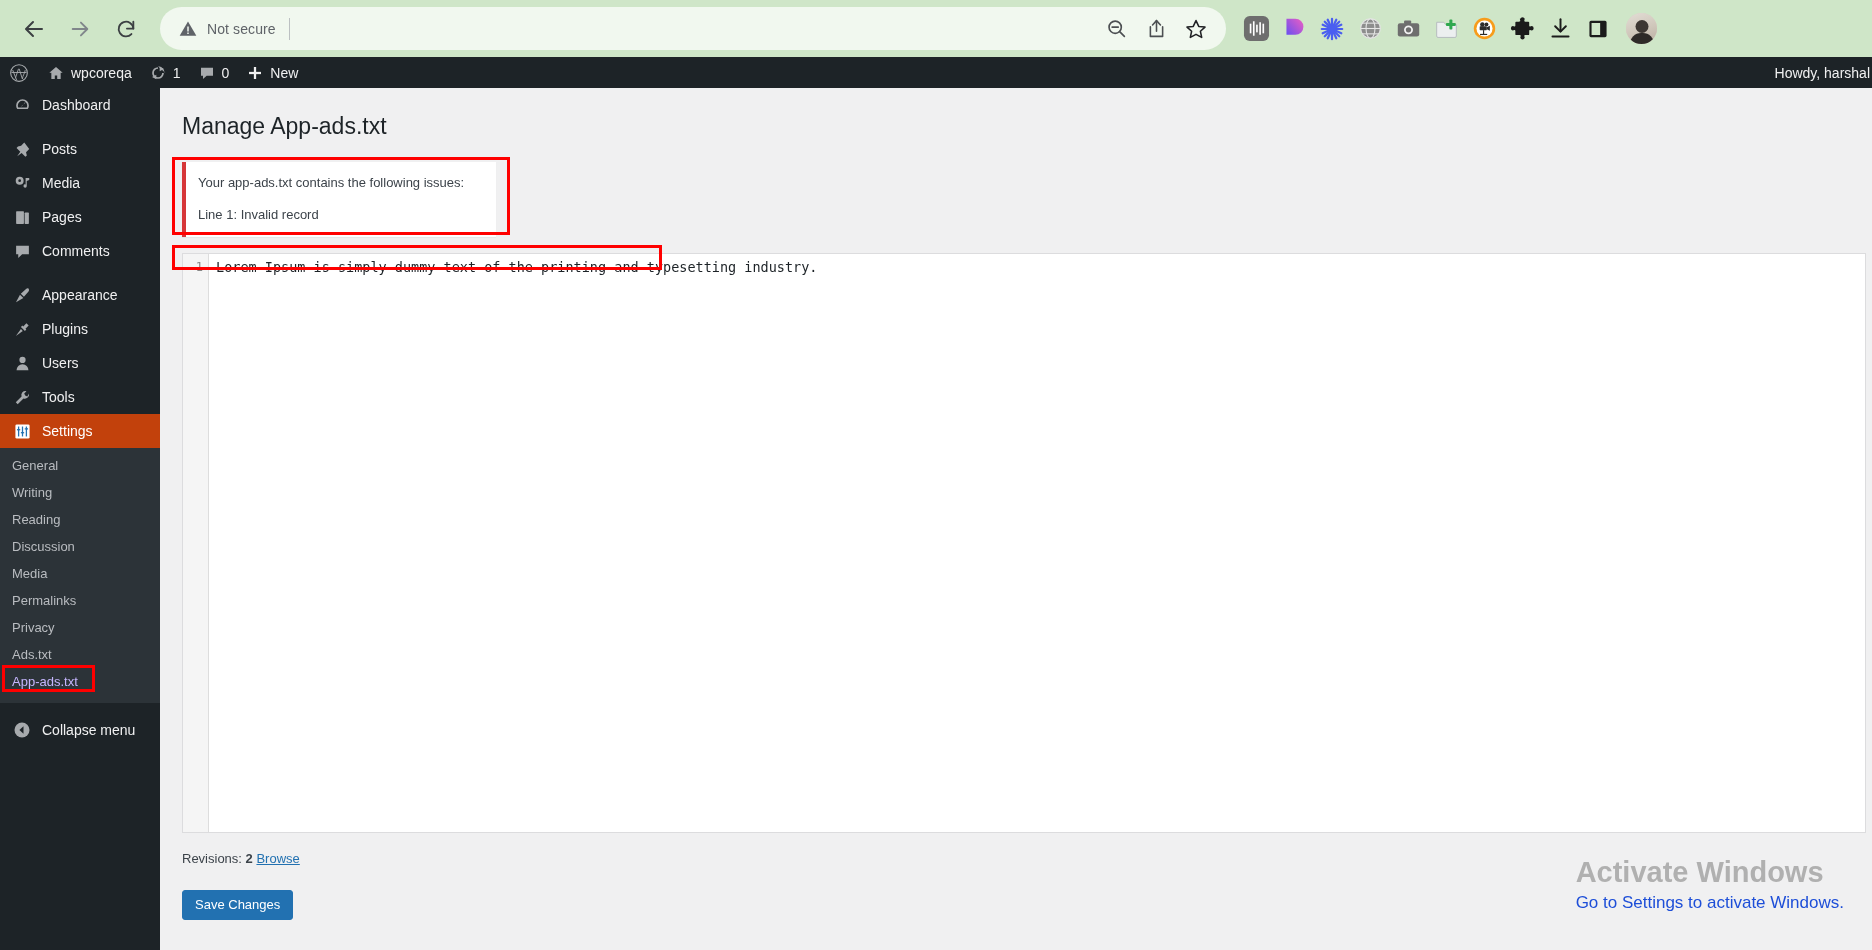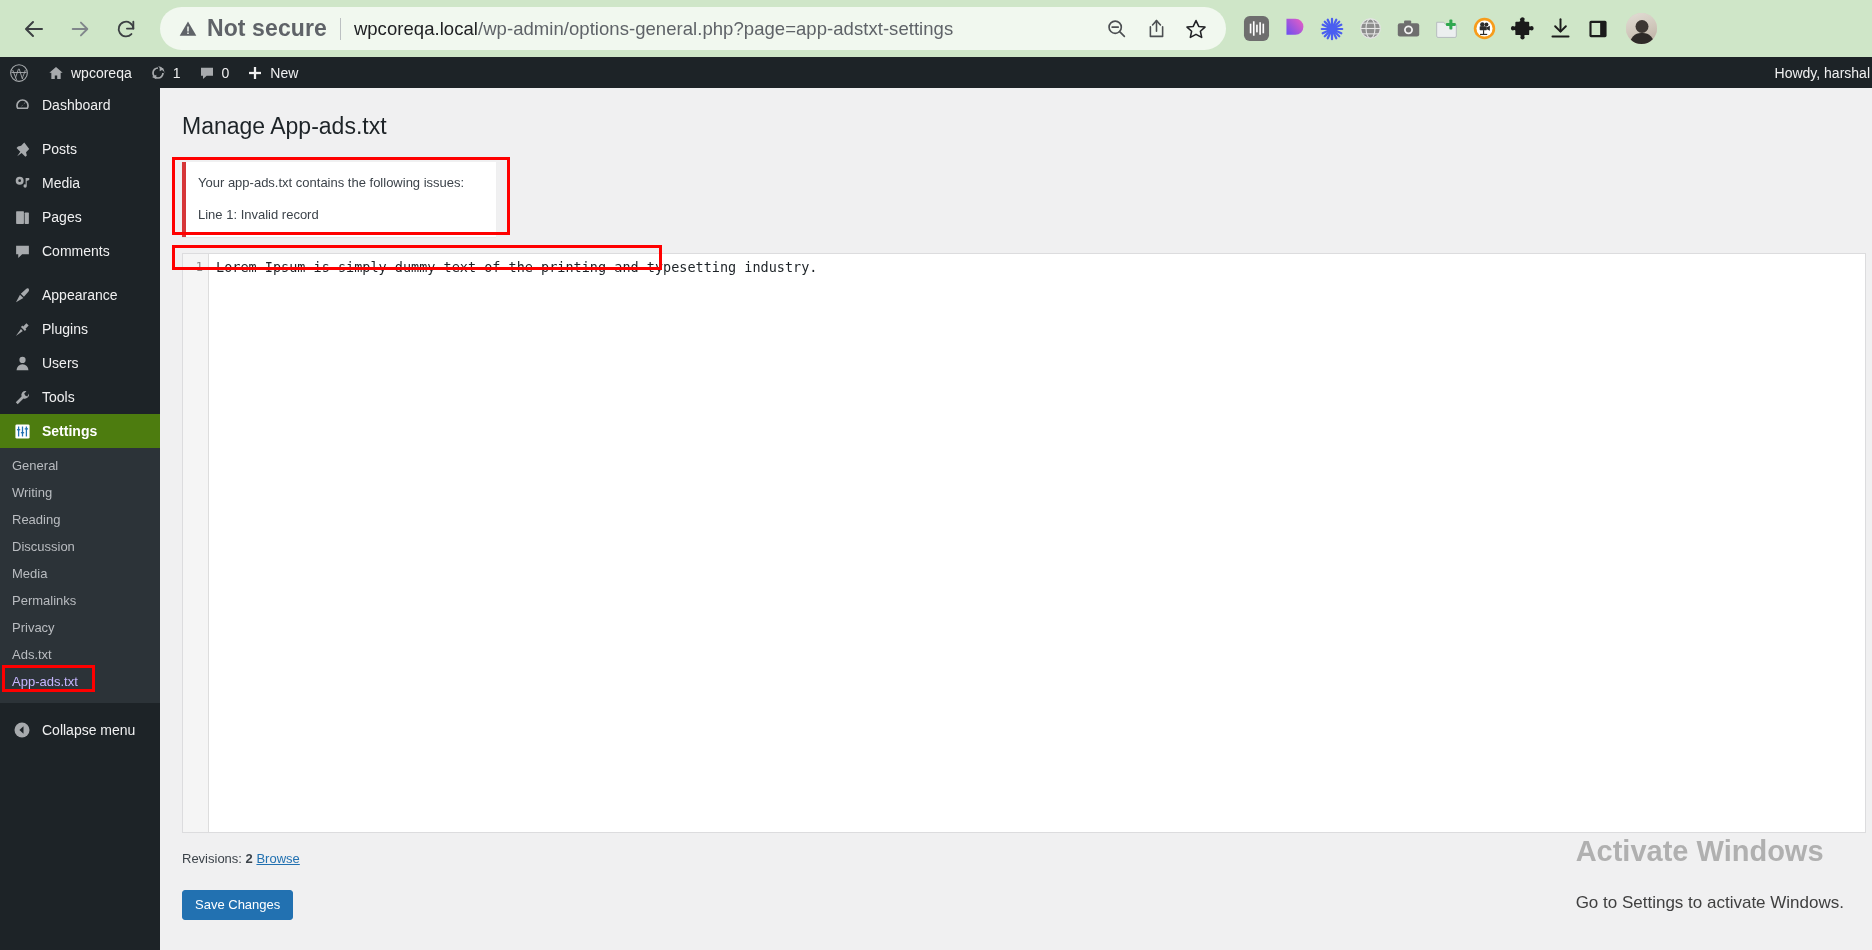--- a/index.html
+++ b/index.html
@@ -29,23 +29,22 @@
     margin-left: 14px;
     height: 43px; width: 1066px;
     background: #f1f8ef;
     border-radius: 22px;
     display: flex; align-items: center;
     padding: 0 8px 0 18px;
     position: relative;
   }
   .warn-ico { width: 20px; height: 20px; margin-right: 9px; flex: 0 0 auto; }
   .notsecure {
-    font-size: 23px; color: #5f6368; white-space: nowrap;
+    font-size: 14px; color: #5f6368; white-space: nowrap;
     letter-spacing: .1px;
-    font-weight: bold;
   }
   .omni-sep {
     width: 1px; height: 22px; background: #bcc0c2;
     margin: 0 13px;
   }
   .url { font-size: 18.5px; color: #202124; white-space: nowrap; letter-spacing: .05px; }
   .url .dim { color: #5f6368; }
   .omni-actions {
     margin-left: auto; display: flex; align-items: center; gap: 4px;
     padding-right: 4px;
@@ -102,21 +101,21 @@
     color: #f0f0f1; font-size: 14px; cursor: pointer;
     position: relative;
   }
   .menu-item .mi-ico {
     width: 20px; height: 20px; margin-right: 10px;
     display: flex; align-items: center; justify-content: center;
     color: #a7aaad; flex: 0 0 auto;
   }
   .menu-item .mi-label { white-space: nowrap; }
   .menu-item.active {
-    background: #4d7c0f; color: #fff; font-weight: 700;
+    background: #c2410c; color: #fff; font-weight: 400;
   }
   .menu-item.active .mi-ico { color: #fff; }
   .menu-item.active::after {
     content: ""; position: absolute; right: -8px; top: 50%;
     transform: translateY(-50%);
     border-style: solid; border-width: 8px 0 8px 8px;
     border-color: transparent transparent transparent #f0f0f1;
   }
   .menu-sep { height: 10px; }
   .submenu { background: #2c3338; padding: 4px 0 8px 0; }
@@ -213,21 +212,21 @@
     padding: 0 12px; height: 30px; border-radius: 3px;
     cursor: pointer; line-height: 28px;
   }
 
   
   .watermark {
     position: absolute; right: 28px; bottom: 35px;
     text-align: left; color: #b5b5b5; user-select: none;
   }
   .wm-title { font-size: 29px; line-height: 1.15; font-weight: 700; color: #b0b0b0; }
-  .wm-sub { font-size: 17px; line-height: 1.5; color: #404040; margin-top: 21px; }
+  .wm-sub { font-size: 17px; line-height: 1.5; color: #1d4ed8; }
 </style>
 </head>
 <body>
 
 <div class="browser-chrome">
   <div class="nav-btns">
     <div class="nav-btn">
       <svg width="24" height="24" viewBox="0 0 24 24" fill="none" stroke="currentColor" stroke-width="2" stroke-linecap="round" stroke-linejoin="round">
         <line x1="20" y1="12" x2="5" y2="12"></line>
           <polyline points="11,19 4,12 11,5"></polyline>
@@ -248,21 +247,20 @@
   </div>
 
   <div class="omnibox">
     <svg class="warn-ico" viewBox="0 0 24 24">
       <path d="M12 3 L22 20 L2 20 Z" fill="#5f6368"></path>
       <rect x="11.1" y="9" width="1.8" height="6" fill="#f1f8ef"></rect>
       <rect x="11.1" y="16.2" width="1.8" height="1.8" fill="#f1f8ef"></rect>
     </svg>
     <span class="notsecure">Not secure</span>
     <span class="omni-sep"></span>
-    <span class="url"><span>wpcoreqa.local</span><span class="dim">/wp-admin/options-general.php?page=app-adstxt-settings</span></span>
     <div class="omni-actions">
       <div class="omni-ico">
         <svg width="21" height="21" viewBox="0 0 24 24" fill="none" stroke="currentColor" stroke-width="1.9" stroke-linecap="round">
           <circle cx="10.5" cy="10.5" r="7"></circle>
             <line x1="15.6" y1="15.6" x2="21" y2="21"></line>
             <line x1="7" y1="10.5" x2="14" y2="10.5"></line>
         </svg>
       </div>
       <div class="omni-ico">
         <svg width="21" height="21" viewBox="0 0 24 24" fill="none" stroke="currentColor" stroke-width="1.8" stroke-linecap="round" stroke-linejoin="round">

